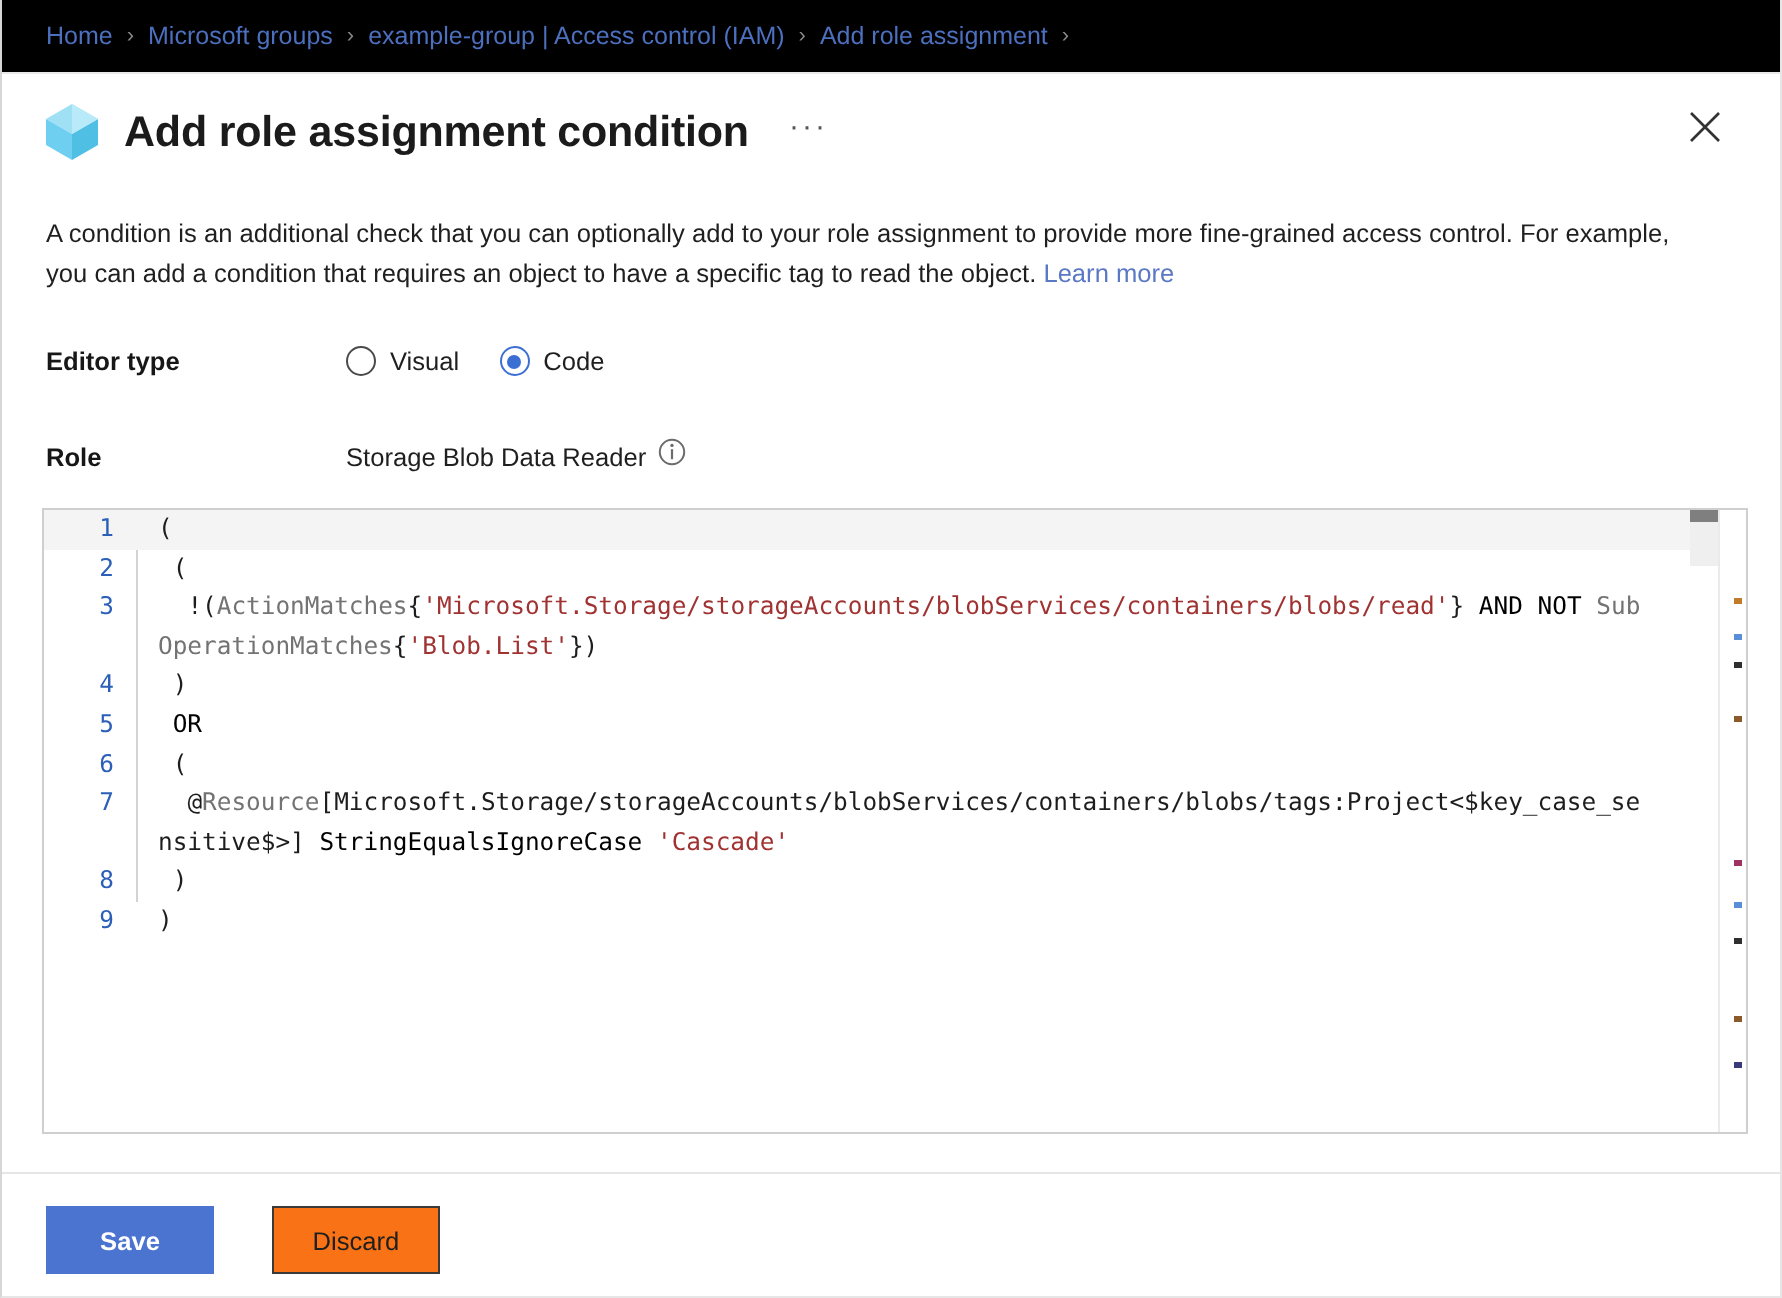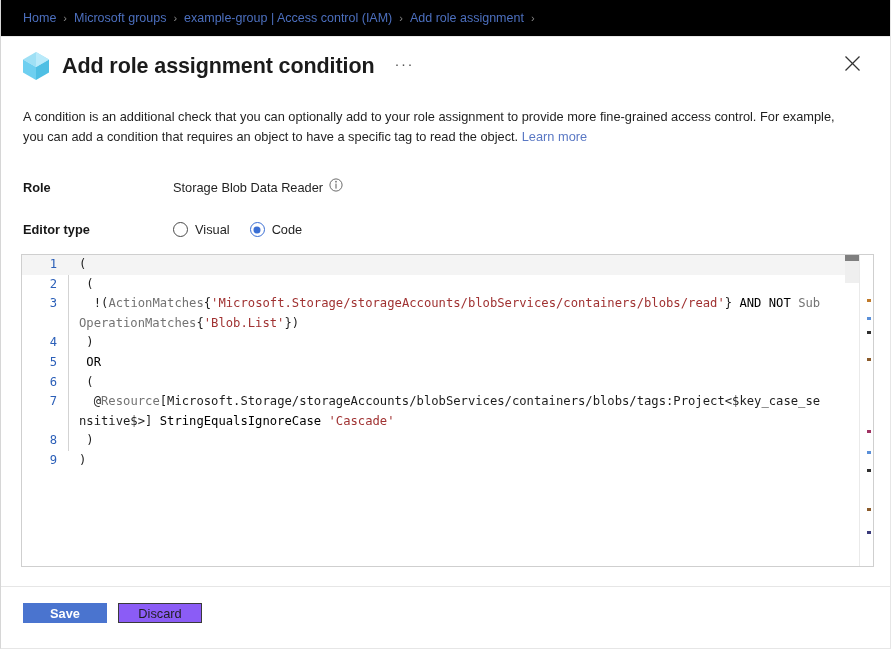--- a/index.html
+++ b/index.html
@@ -238,39 +238,39 @@
   }
   .footer {
     position: absolute;
     left: 22px; top: 603px;
     display: flex;
     align-items: center;
   }
   .btn {
     font-family: "Liberation Sans", sans-serif;
     font-size: 12.8px;
-    height: 20px;
+    height: 34px;
     min-width: 84px;
     padding: 0 12px;
     cursor: pointer;
     display: inline-flex;
     align-items: center;
     justify-content: center;
   }
   .btn-primary {
     background: #4a74cf;
     color: #ffffff;
     border: 1px solid #4a74cf;
     font-weight: 600;
   }
   .btn-secondary {
-    background: #8b5cf6;
+    background: #f97316;
     color: #1f1f1f;
     border: 1px solid #3a3a3a;
-    margin-left: 11px;
+    margin-left: 29px;
   }
 </style>
 </head>
 <body>
 
 <div id="app">
 
   <div class="breadcrumb-bar">
     <span class="crumb">Home</span>
     <span class="crumb-sep">›</span>
@@ -298,41 +298,41 @@
         <line x1="1.5" y1="1.5" x2="15.5" y2="15.5" stroke="#333" stroke-width="1.3"></line>
         <line x1="15.5" y1="1.5" x2="1.5" y2="15.5" stroke="#333" stroke-width="1.3"></line>
       </svg>
     </span>
   </div>
 
   <div class="desc">
     <span>A condition is an additional check that you can optionally add to your role assignment to provide more fine-grained access control. For example, you can add a condition that requires an object to have a specific tag to read the object. </span><span class="learn-more">Learn more</span>
   </div>
 
+  <div class="field-row" id="editor-type-row">
+    <span class="field-label">Editor type</span>
+    <span class="radio-opt">
+      <span class="radio-mark"></span>
+      <span class="radio-label">Visual</span>
+    </span>
+    <span class="radio-opt selected">
+      <span class="radio-mark"></span>
+      <span class="radio-label">Code</span>
+    </span>
+  </div>
+
   <div class="field-row" id="role-row">
     <span class="field-label">Role</span>
     <span class="role-value">Storage Blob Data Reader</span>
     <span class="info-icon">
       <svg width="14" height="14" viewBox="0 0 14 14">
         <circle cx="7" cy="7" r="6.1" fill="none" stroke="#6b6b6b" stroke-width="1"></circle>
         <circle cx="7" cy="3.7" r="0.85" fill="#6b6b6b"></circle>
         <rect x="6.45" y="5.6" width="1.1" height="5" fill="#6b6b6b"></rect>
       </svg>
-    </span>
-  </div>
-
-  <div class="field-row" id="editor-type-row">
-    <span class="field-label">Editor type</span>
-    <span class="radio-opt">
-      <span class="radio-mark"></span>
-      <span class="radio-label">Visual</span>
-    </span>
-    <span class="radio-opt selected">
-      <span class="radio-mark"></span>
-      <span class="radio-label">Code</span>
     </span>
   </div>
 
   <div class="editor-wrap">
     <div class="editor-inner" id="editor-inner">
 
     <div class="code-line current">
           <div class="gutter">1</div>
           <div class="code-content"><span class="tk-pl">(</span></div>
         </div>

